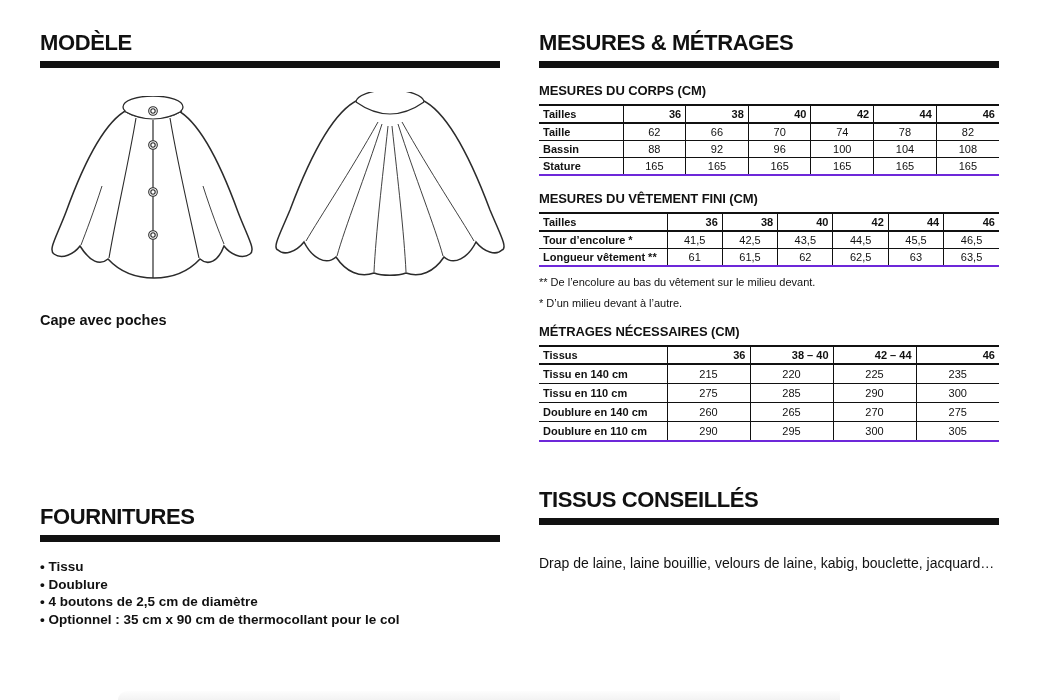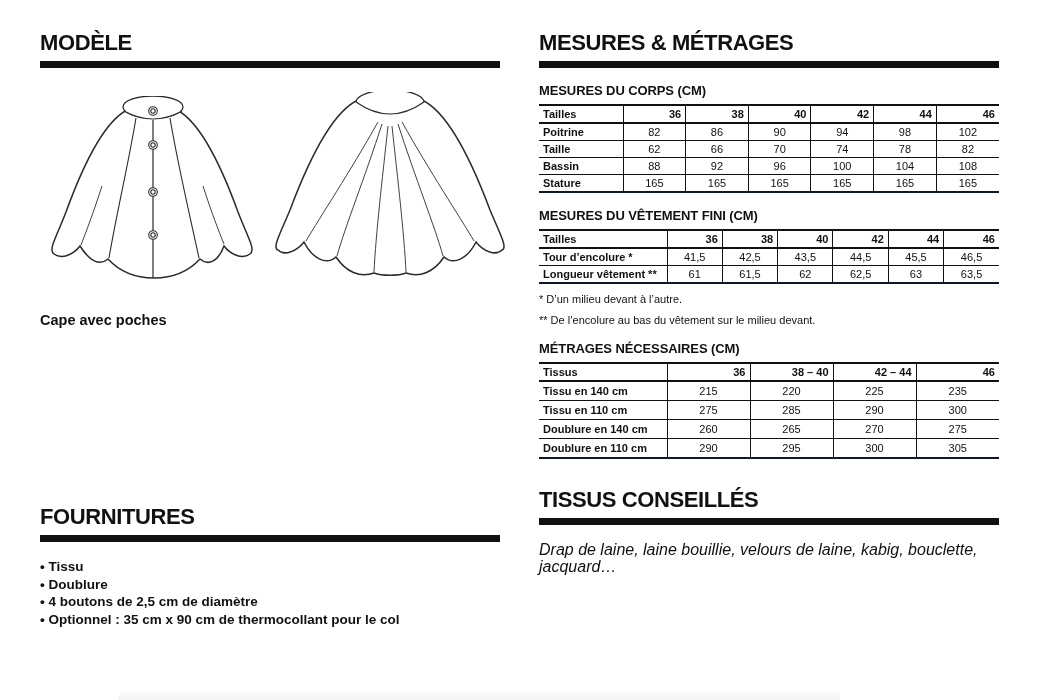--- a/index.html
+++ b/index.html
@@ -13,41 +13,41 @@
   .col-left-bottom  { left:40px;  top:459px;margin-top:45px; }
   .col-right-bottom { left:539px; top:487px; }
 
   h1.section-title { font-size:22px; font-weight:bold; letter-spacing:-0.4px; line-height:26px; }
   .section-rule { height:7px; background:#111; margin-top:5px; }
 
   h2.table-title { font-size:13px; font-weight:bold; letter-spacing:-0.1px; }
   .mt-block { margin-top:15px; }
 
   table { width:100%; border-collapse:collapse; table-layout:fixed;
-          border-top:2.5px solid #111; border-bottom:2px solid #0f172a; font-size:11px; margin-top:6px; }
+          border-top:2.5px solid #111; border-bottom:2px solid #6d28d9; font-size:11px; margin-top:6px; }
   thead th { border-bottom:2px solid #111; font-weight:bold; text-align:right; padding:2px 4px; height:17px; }
   tbody td { border-bottom:1.5px solid #111; text-align:center; padding:2px 4px; height:17px; font-weight:normal; }
   tbody tr:last-child td { border-bottom:none; }
   th + th, td + td { border-left:1.5px solid #111; }
   th.lbl, td.lbl { text-align:left; }
   .t-corps th.lbl, .t-corps td.lbl { width:84px; }
   .t-fini th.lbl, .t-fini td.lbl { width:128px; }
   .t-metrages th.lbl, .t-metrages td.lbl { width:128px; }
   .t-corps tbody td.lbl, .t-fini tbody td.lbl { font-weight:bold; }
   .t-metrages tbody td.lbl { font-weight:bold; }
   .t-metrages tbody td { height:18px; padding:3px 4px; }
 
   .footnote { font-size:11px; margin-top:9px; }
 
   .caption { position:absolute; left:40px; top:312px; font-size:14.5px; font-weight:bold; }
 
   ul.supply-list { list-style:none; margin-top:16px; font-size:13.5px; line-height:17.5px;font-weight:bold; }
   ul.supply-list li::before { content:"\2022\00a0"; }
 
-  .fabrics-text { margin-top:16px; font-size:16px; line-height:17px;font-style:italic; }
+  .fabrics-text { margin-top:30px; font-size:14px; line-height:17px; }
 
   .illustrations { position:absolute; left:40px; top:96px; width:470px; height:212px; }
   .cape-svg { position:absolute; top:0; }
   .cape-front { left:0px; }
   .cape-back { left:230px; top:-4px; }
 
   .page-edge { position:absolute; bottom:0; left:118px; right:0; height:9px;
                background:linear-gradient(to bottom,#fdfdfd,#f3f3f3); border-top-left-radius:9px; }
 </style>
 </head>
@@ -134,29 +134,20 @@
               <th>36</th>
               <th>38</th>
               <th>40</th>
               <th>42</th>
               <th>44</th>
               <th>46</th>
             </tr>
           </thead>
           <tbody>
             <tr>
-              <td class="lbl">Poitrine</td>
-              <td>82</td>
-              <td>86</td>
-              <td>90</td>
-              <td>94</td>
-              <td>98</td>
-              <td>102</td>
-            </tr>
-            <tr>
               <td class="lbl">Taille</td>
               <td>62</td>
               <td>66</td>
               <td>70</td>
               <td>74</td>
               <td>78</td>
               <td>82</td>
             </tr>
             <tr>
               <td class="lbl">Bassin</td>
@@ -210,22 +201,22 @@
               <td>61,5</td>
               <td>62</td>
               <td>62,5</td>
               <td>63</td>
               <td>63,5</td>
             </tr>
           </tbody>
         </table>
       </div>
 
+    <p class="footnote">** De l’encolure au bas du vêtement sur le milieu devant.</p>
     <p class="footnote">* D’un milieu devant à l’autre.</p>
-    <p class="footnote">** De l’encolure au bas du vêtement sur le milieu devant.</p>
 
     <h2 class="table-title mt-block">MÉTRAGES NÉCESSAIRES (CM)</h2>
     <div class="t-metrages">
         <table>
           <thead>
             <tr>
               <th class="lbl">Tissus</th>
               <th>36</th>
               <th>38 – 40</th>
               <th>42 – 44</th>

